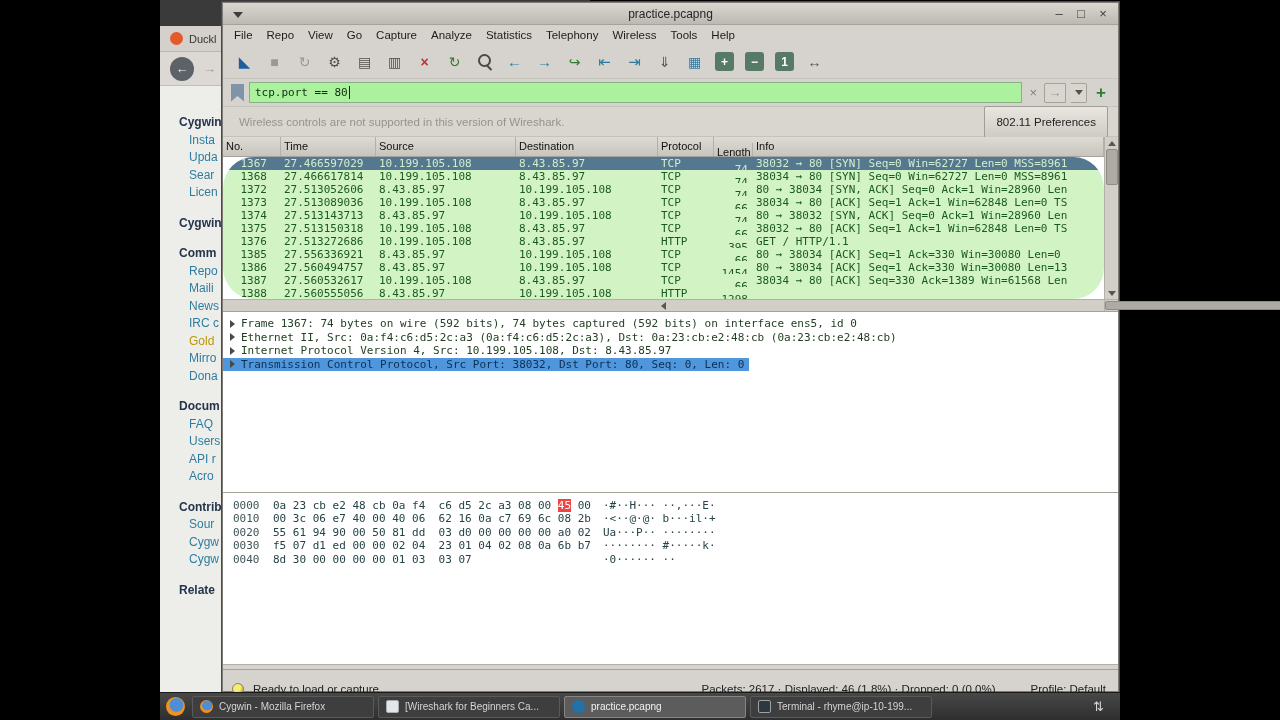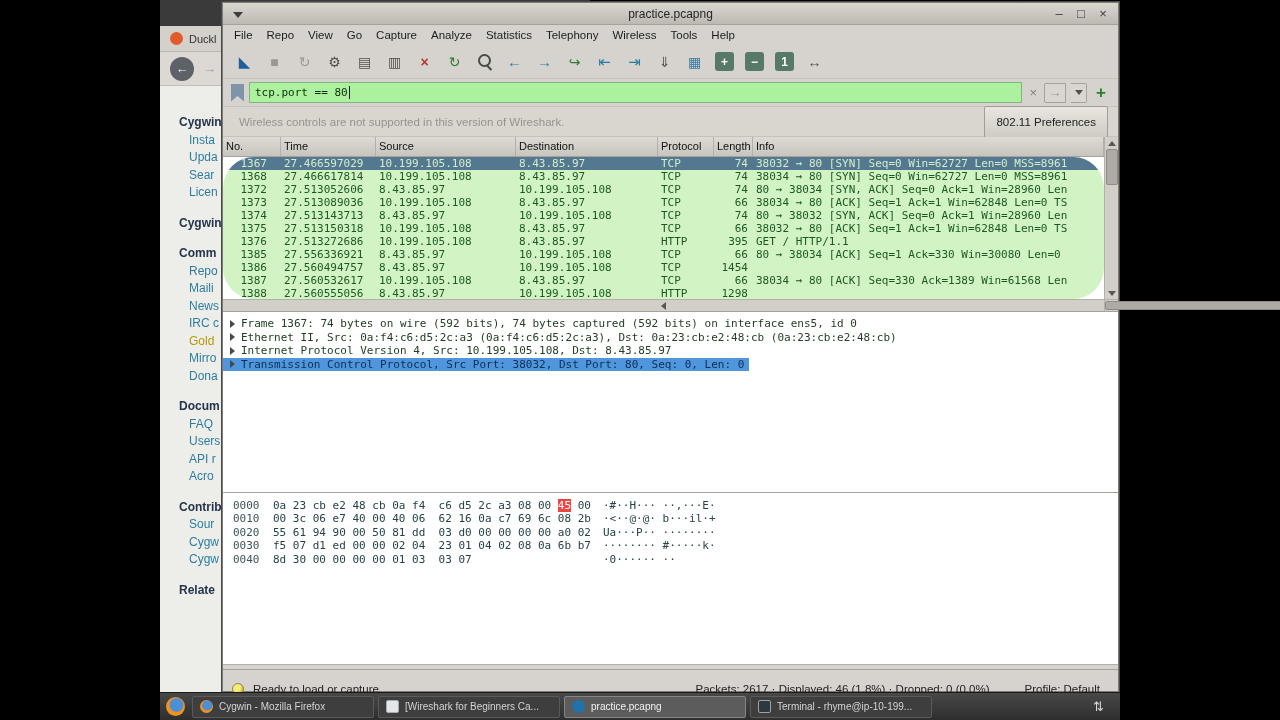--- a/index.html
+++ b/index.html
@@ -85,21 +85,21 @@
   .phead { display:flex; height:20px; line-height:19px; font-size:11px; color:#111;
            background:linear-gradient(#dedbd5,#c8c5bf); border-bottom:1px solid #a5a29c; }
   .c { padding-left:3px; overflow:hidden; white-space:nowrap; flex:none; }
   .hc { border-right:1px solid #b3b0aa; }
   .c.no { width:58px; }
   .prow .c.no { text-align:right; padding-right:14px; }
   .c.time { width:95px; }
   .c.src { width:140px; }
   .c.dst { width:142px; }
   .c.proto { width:56px; }
-  .c.len { width:39px; }
+  .c.len { width:39px;margin-top:6px; }
   .prow .c.len { text-align:right; padding-right:5px; }
   .c.info { flex:1 1 auto; min-width:0; }
   .rows { height:142px; overflow:hidden; background:#fff; font-family:"DejaVu Sans Mono", monospace; font-size:11px;border-radius:31px; }
   .prow { display:flex; height:13px; line-height:13px; background:#d2f4c5; color:#1a5a1f; }
   .prow.selected { background:#53788f; color:#d2edcc; }
   .vscroll { position:absolute; right:0; top:0; bottom:0; width:14px; background:#d2cfc9;
              border-left:1px solid #b3b0aa; display:flex; flex-direction:column; align-items:center; }
   .sarr { height:12px; width:100%; display:flex; align-items:center; justify-content:center; flex:none; }
   .tri-u { width:0; height:0; border-left:4px solid transparent; border-right:4px solid transparent;
            border-bottom:5px solid #5a5750; }
@@ -135,21 +135,21 @@
   .hx-wrap { display:inline-block; width:330px; overflow:hidden; vertical-align:top; }
   .hx-hl { background:#ef4444; color:#fff; }
   .hx-hl:empty { display:none; }
   .gapstrip { height:5px; background:#d6d3ce; border-top:1px solid #b3b0aa; }
 
   .ws-status { height:22px; display:flex; align-items:center; gap:9px; padding:16px 10px 0 9px;
                border-top:1px solid #a5a29c; background:#d6d3ce; font-size:11.5px; color:#222; }
   .dot { width:12px; height:12px; border-radius:50%; flex:none;
          background:radial-gradient(circle at 38% 35%, #f6ec7a 0 40%, #c9b511 75%); border:1px solid #8f8653; }
   .stats { margin-left:auto; }
-  .profile { margin-left:26px; margin-right:8px; }
+  .profile { margin-left:26px; margin-right:2px; }
 
   
   .taskbar { position:absolute; left:0; top:692px; width:960px; height:28px;
              background:linear-gradient(#484848,#2e2e2e); border-top:1px solid #1a1a1a;
              display:flex; align-items:center; gap:4px; padding:0 8px 0 6px; }
   .launcher { width:19px; height:19px; border-radius:50%; flex:none; margin-right:3px;
               background:radial-gradient(circle at 55% 42%, #4d8fd6 0 42%, #f2921e 48%); }
   .task { width:182px; height:22px; display:flex; align-items:center; gap:6px; padding:0 7px;
           background:#3e3e3e; border:1px solid #5a5a5a; border-radius:2px; color:#d4d4d4;
           font-size:10px; overflow:hidden; white-space:nowrap; flex:none; }
@@ -431,20 +431,21 @@
               <span class="c info">80 → 38034 [ACK] Seq=1 Ack=330 Win=30080 Len=0</span>
             </div>
 
             <div class="prow">
               <span class="c no">1386</span>
               <span class="c time">27.560494757</span>
               <span class="c src">8.43.85.97</span>
               <span class="c dst">10.199.105.108</span>
               <span class="c proto">TCP</span>
               <span class="c len">1454</span>
+              <span class="c info">80 → 38034 [ACK] Seq=1 Ack=330 Win=30080 Len=13</span>
             </div>
 
             <div class="prow">
               <span class="c no">1387</span>
               <span class="c time">27.560532617</span>
               <span class="c src">10.199.105.108</span>
               <span class="c dst">8.43.85.97</span>
               <span class="c proto">TCP</span>
               <span class="c len">66</span>
               <span class="c info">38034 → 80 [ACK] Seq=330 Ack=1389 Win=61568 Len</span>

